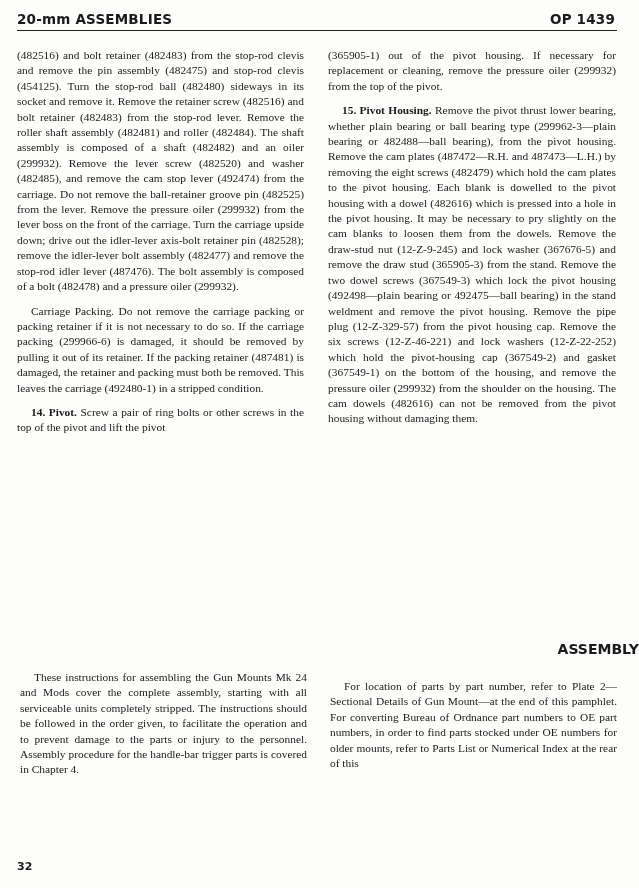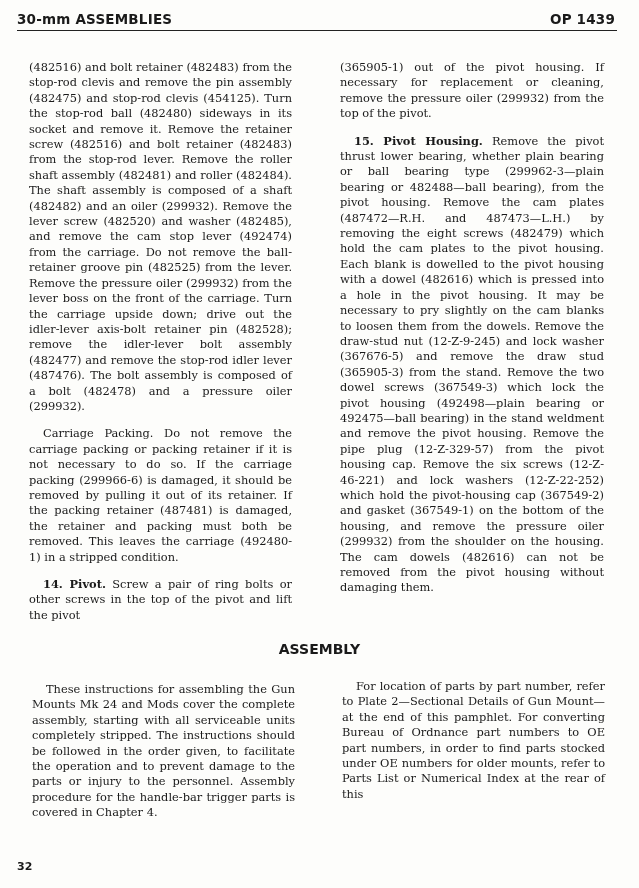--- a/index.html
+++ b/index.html
@@ -13,42 +13,42 @@
     font-family: "DejaVu Sans", "Liberation Sans", sans-serif; font-weight: bold;
     font-size: 13.5px; letter-spacing: 0.2px;
   }
   .header .left { position: absolute; left: 0; top: 3px; }
   .header .right { position: absolute; right: 2px; top: 3px; }
   .col {
     position: absolute; width: 287px;
     font-size: 11.4px; line-height: 15.4px; text-align: justify;
     hyphens: none;
   }
-  .col p { margin: 12px; }
+  .col p { margin: 0; font-family: Liberation Serif, serif; }
   .col p.indent { text-indent: 14px; }
   .col p.gap { margin-top: 9px; }
   .b { font-weight: bold; }
   .col1 { left: 17px; top: 48px; }
   .col2 { left: 328px; top: 48px; width: 288px; }
   .section-title {
-    position: absolute; left: 0; width: 639px; top: 641px; text-align: center;
+    position: absolute; left: 0; width: 639px; top: 641px; text-align: right;
     font-family: "DejaVu Sans", "Liberation Sans", sans-serif; font-weight: bold; font-size: 14px;
   }
   .col3 { left: 20px; top: 670px; width: 287px; }
   .col4 { left: 330px; top: 670px; width: 287px; }
   .pagenum {
     position: absolute; left: 17px; top: 860px;
     font-family: "DejaVu Sans", "Liberation Sans", sans-serif; font-weight: bold; font-size: 11px;
   }
 </style>
 </head>
 <body>
 
 <div class="header">
-  <span class="left">30-mm ASSEMBLIES</span>
+  <span class="left">20-mm ASSEMBLIES</span>
   <span class="right">OP 1439</span>
 </div>
 
 <div class="col col1">
   <p>(482516) and bolt retainer (482483) from the stop-rod clevis and remove the pin assembly (482475) and stop-rod clevis (454125). Turn the stop-rod ball (482480) sideways in its socket and remove it. Remove the retainer screw (482516) and bolt retainer (482483) from the stop-rod lever. Remove the roller shaft assembly (482481) and roller (482484). The shaft assembly is composed of a shaft (482482) and an oiler (299932). Remove the lever screw (482520) and washer (482485), and remove the cam stop lever (492474) from the carriage. Do not remove the ball-retainer groove pin (482525) from the lever. Remove the pressure oiler (299932) from the lever boss on the front of the carriage. Turn the carriage upside down; drive out the idler-lever axis-bolt retainer pin (482528); remove the idler-lever bolt assembly (482477) and remove the stop-rod idler lever (487476). The bolt assembly is composed of a bolt (482478) and a pressure oiler (299932).</p>
   <p class="indent gap">Carriage Packing. Do not remove the carriage packing or packing retainer if it is not necessary to do so. If the carriage packing (299966-6) is damaged, it should be removed by pulling it out of its retainer. If the packing retainer (487481) is damaged, the retainer and packing must both be removed. This leaves the carriage (492480-1) in a stripped condition.</p>
   <p class="indent gap"><span class="b">14. Pivot.</span><span> Screw a pair of ring bolts or other screws in the top of the pivot and lift the pivot</span></p>
 </div>
 
 <div class="col col2">

